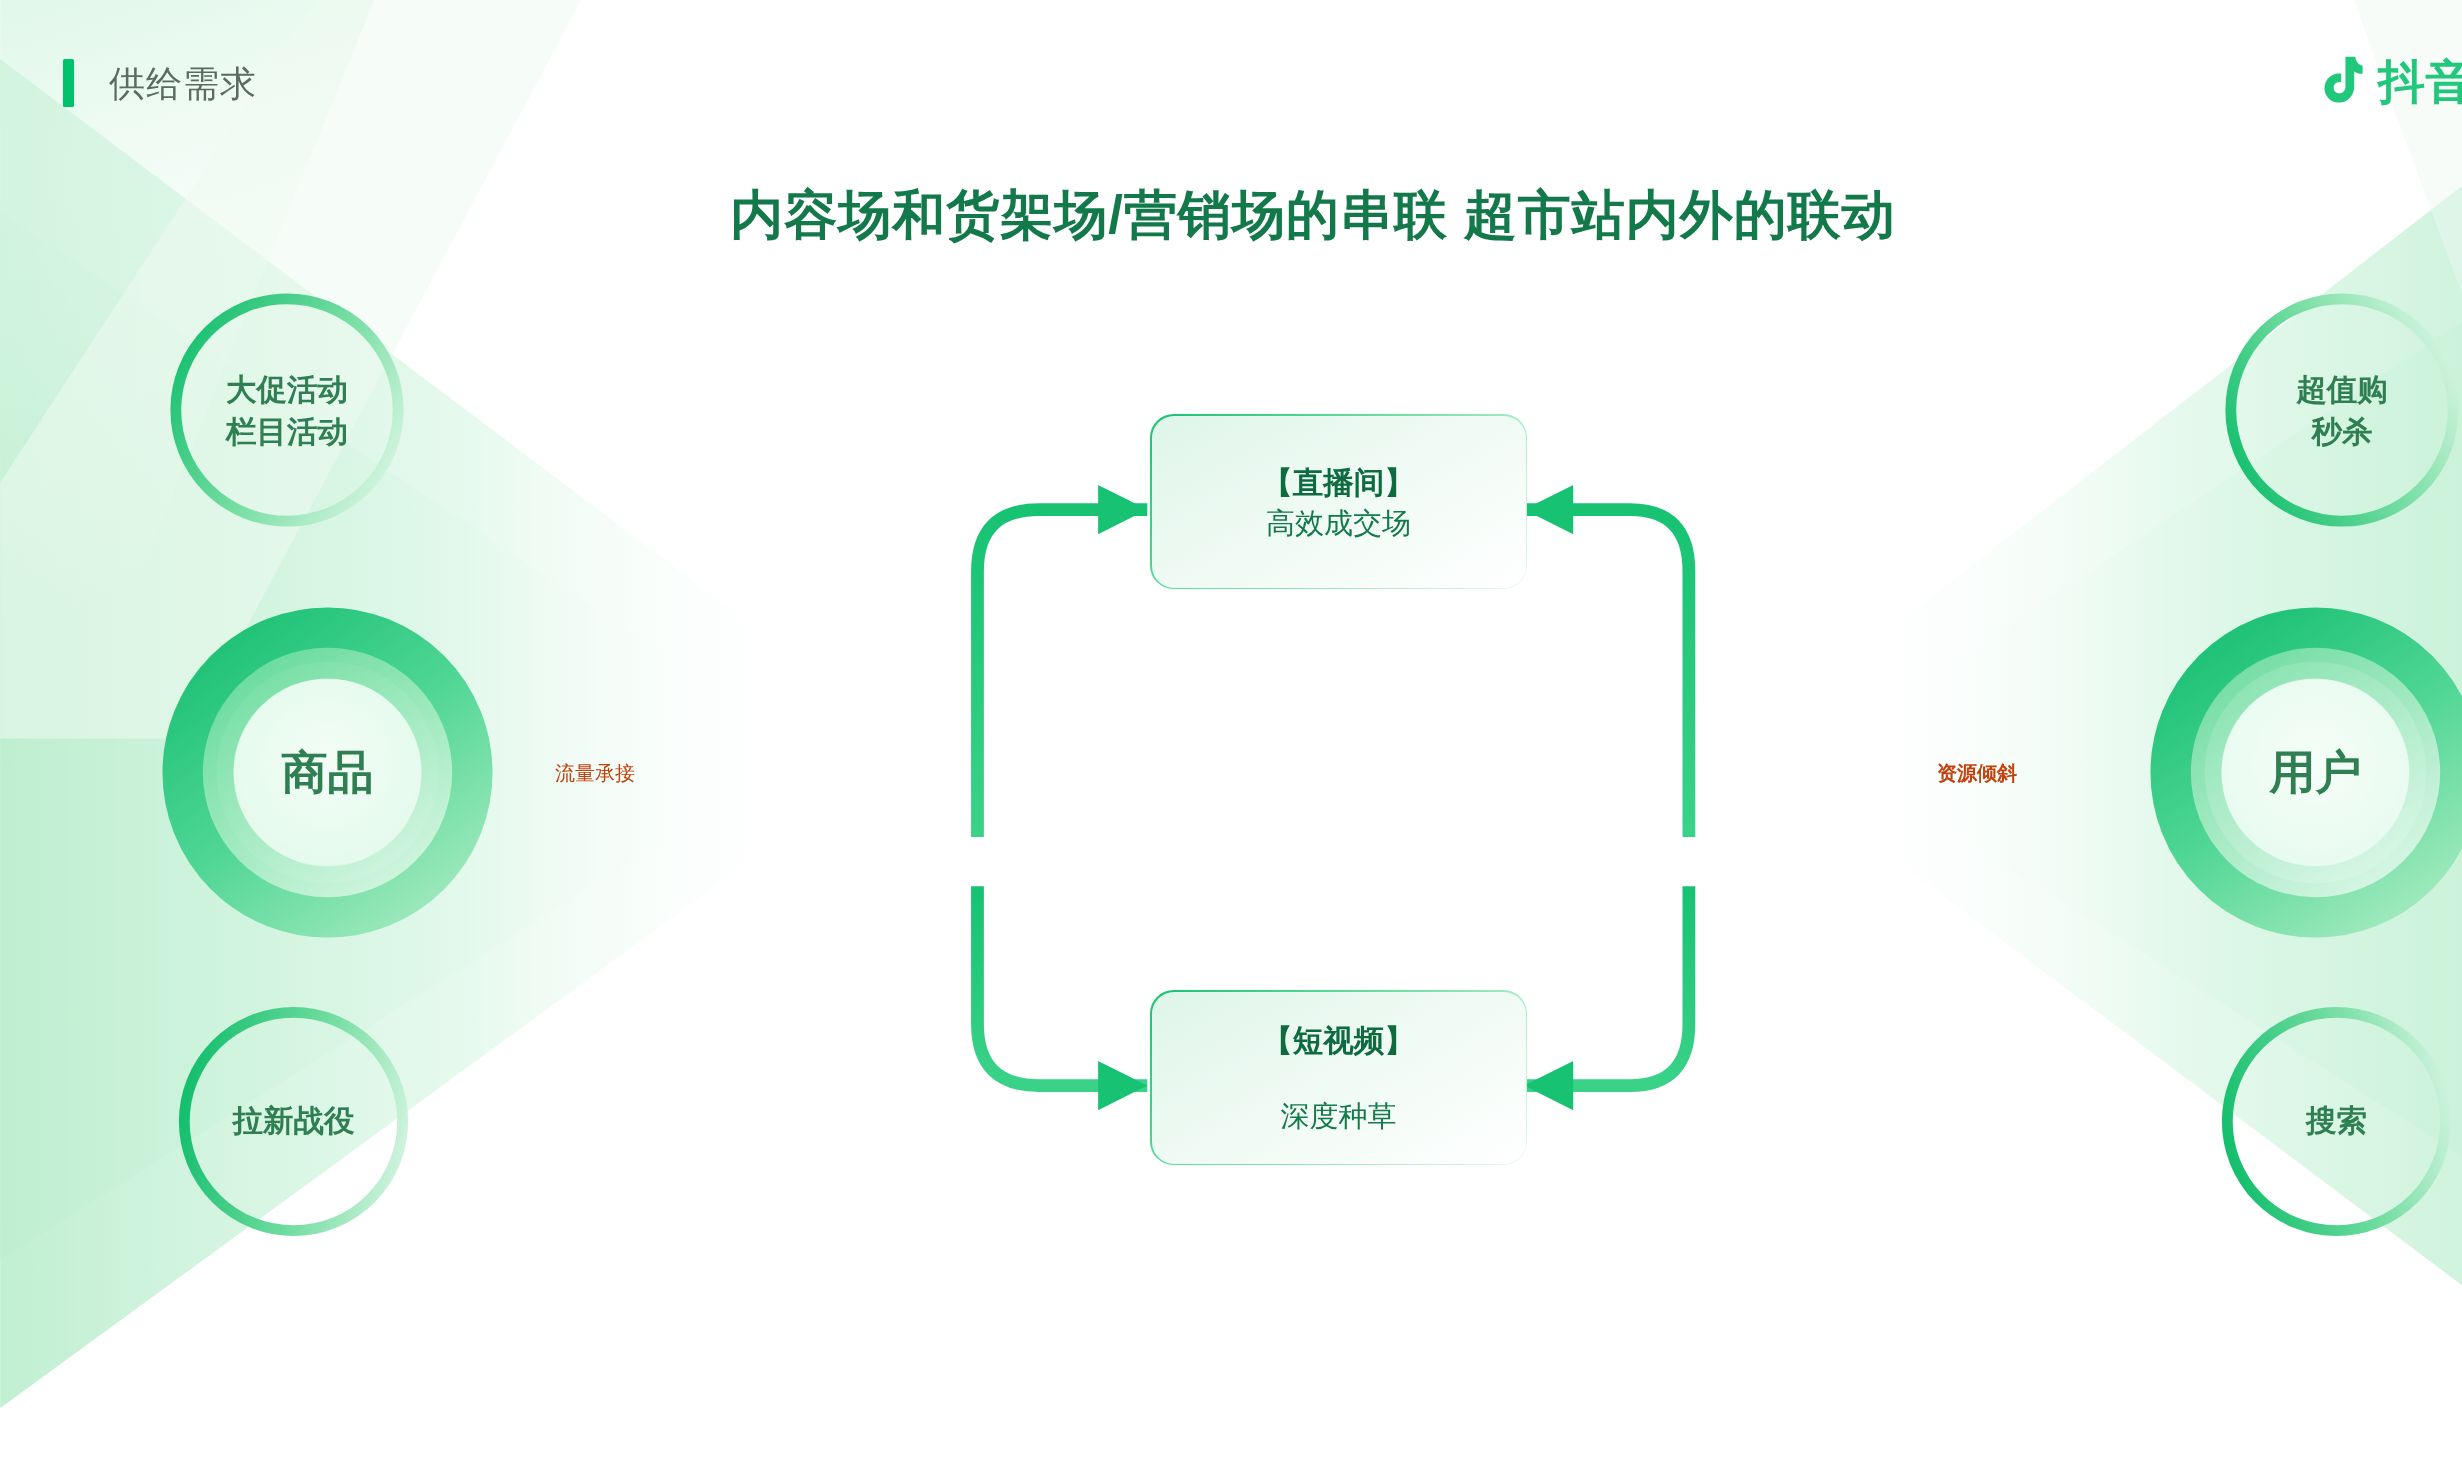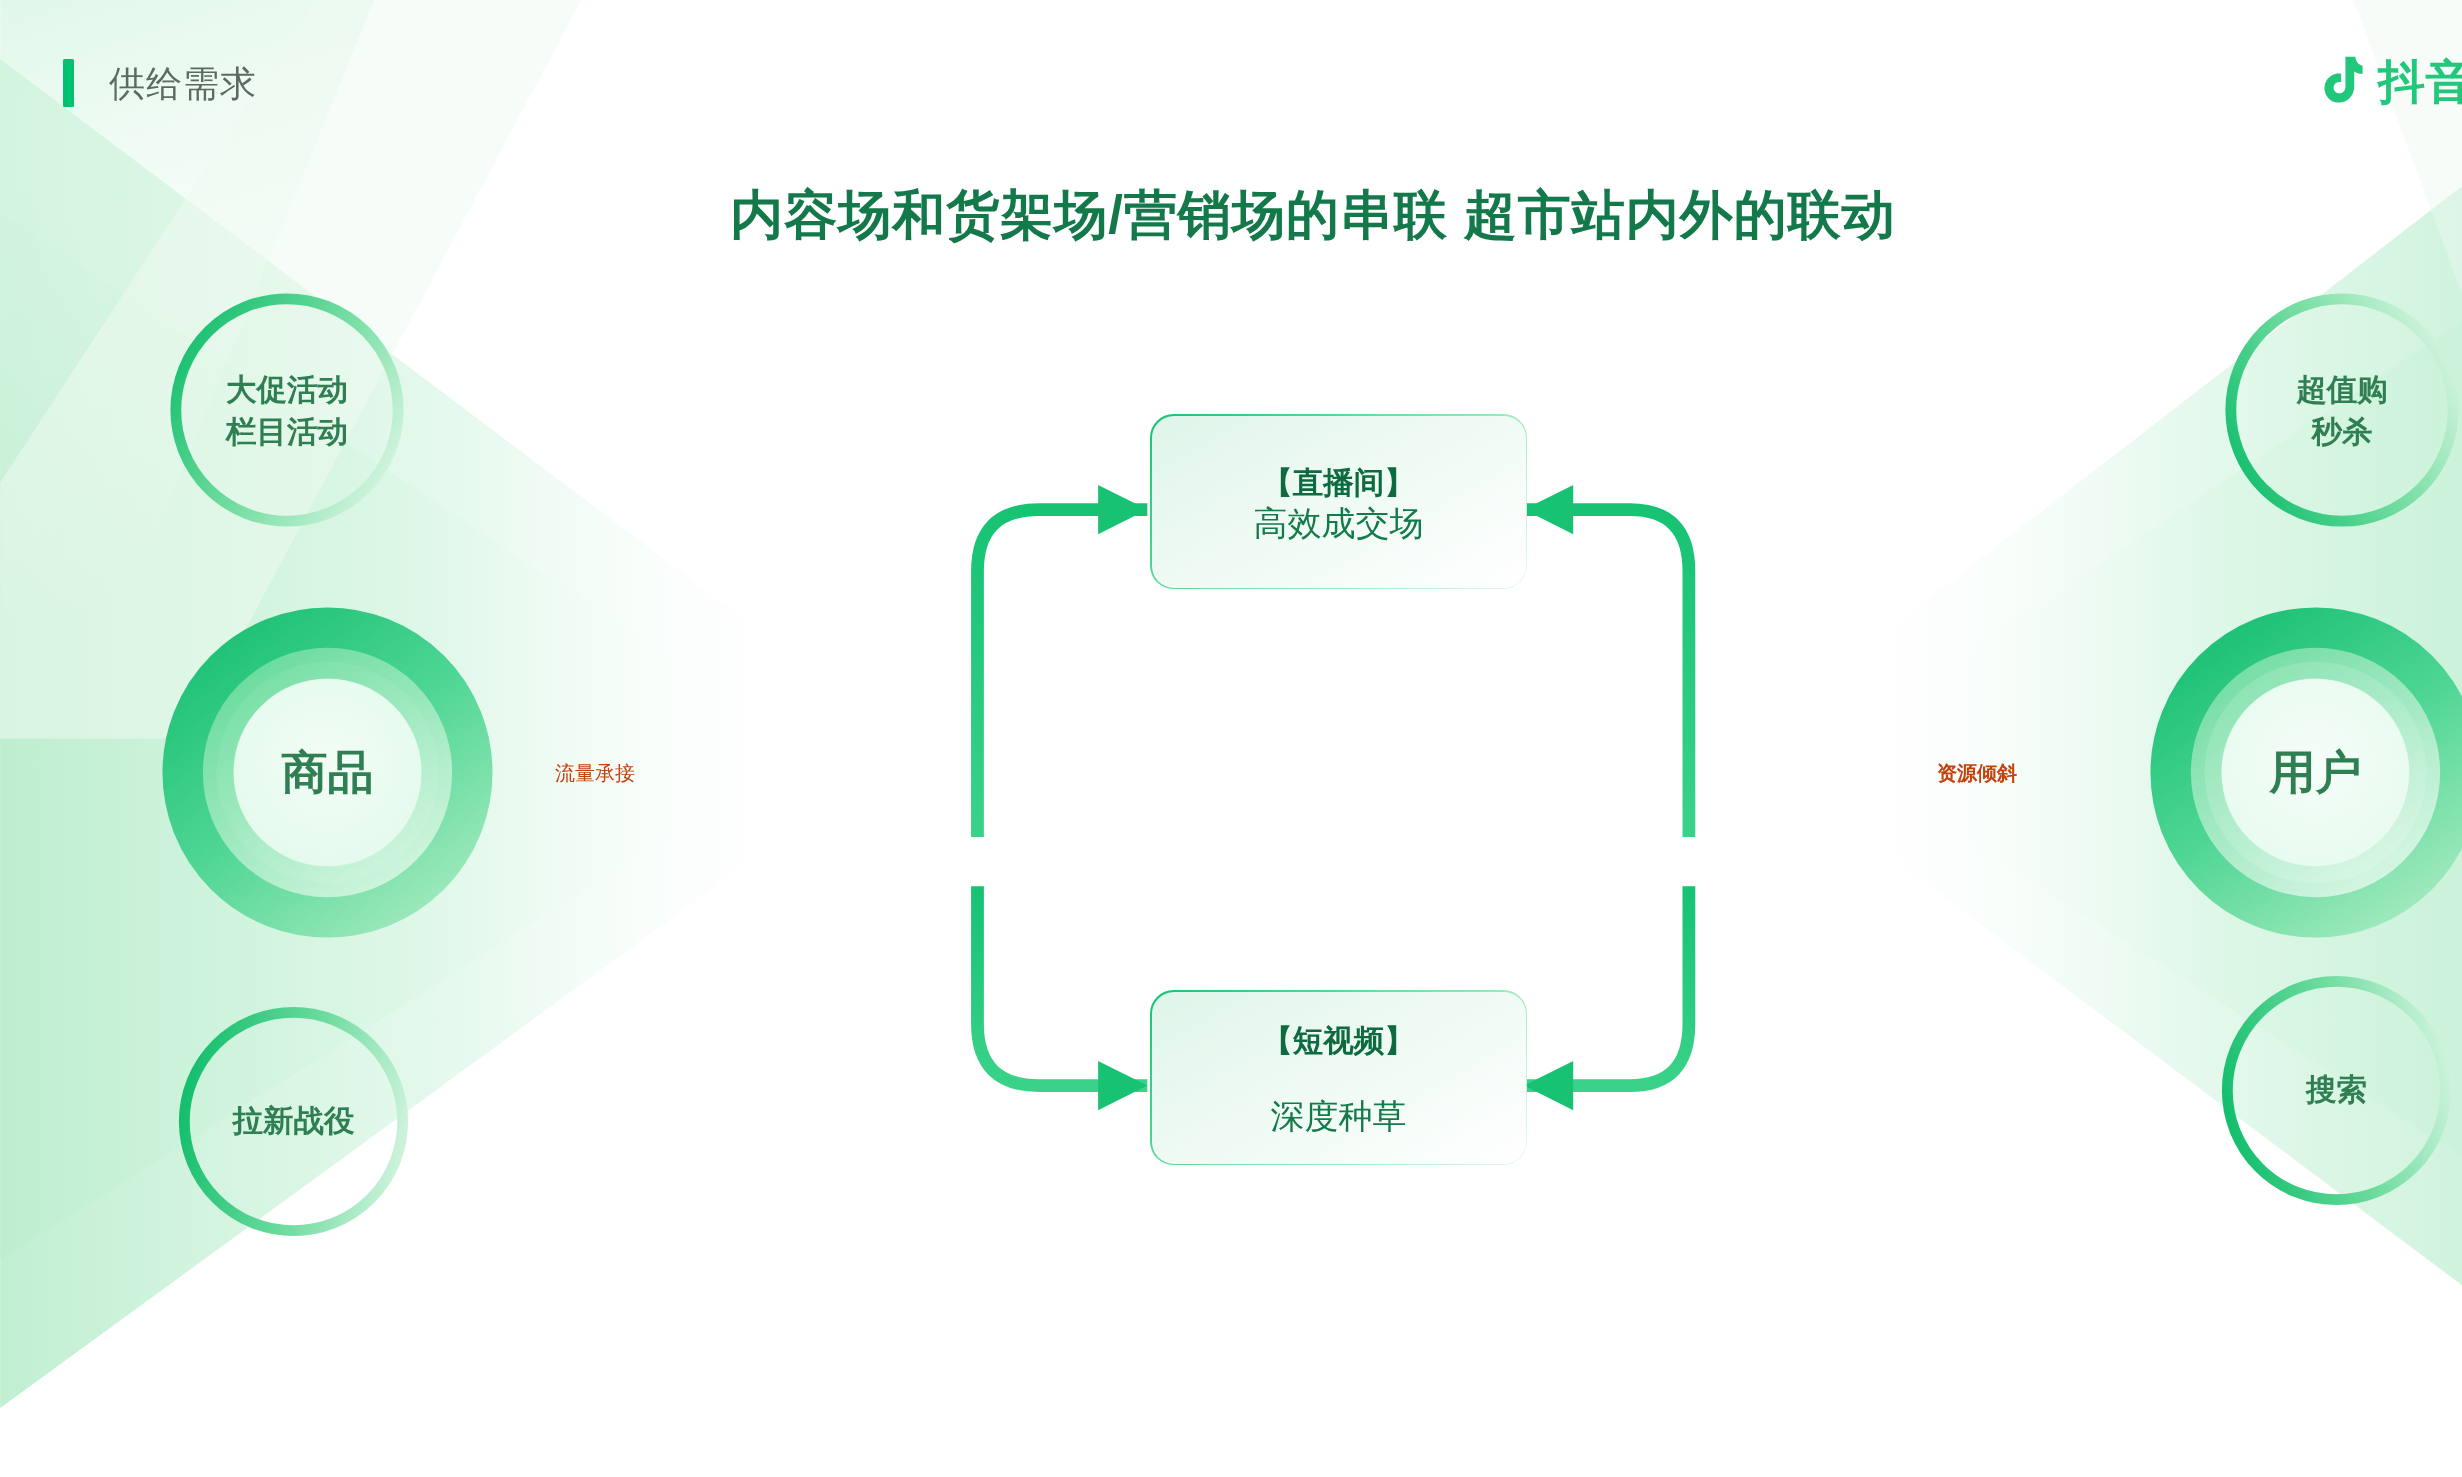--- a/index.html
+++ b/index.html
@@ -31,21 +31,21 @@
 
   .lbl-2line{line-height:1.38;}
 
   
   .conn-label{position:absolute;font-size:20px;color:#c2410c;font-weight:400;line-height:34px;white-space:nowrap;margin-left:32px;}
 
   
   .fbox{position:absolute;border-radius:23.6px;padding:1.5px;display:flex;align-items:center;justify-content:center;}
   .fbox-in{width:100%;height:100%;border-radius:22px;display:flex;flex-direction:column;align-items:center;justify-content:center;gap:8.9px;}
   .fbox-t{font-size:30.5px;font-weight:700;color:#0d6b3f;line-height:34px;white-space:nowrap;}
-  .fbox-s{font-size:34px;font-weight:400;color:#137a4a;line-height:30.5px;white-space:nowrap;}
+  .fbox-s{font-size:29px;font-weight:400;color:#137a4a;line-height:30.5px;white-space:nowrap;}
 
   
   .arrows{position:absolute;left:0;top:0;width:2626px;height:1477px;pointer-events:none;}
 </style>
 </head>
 <body>
 
 <div id="stage">
 
   <div class="bg-layer">
@@ -189,21 +189,21 @@
           <stop offset="100%" stop-color="#e7fbef"></stop>
         </radialGradient>
       </defs>
       <circle cx="340" cy="340" r="280" fill="none" stroke="url(#gr5o)" stroke-width="110"></circle>
       <circle cx="340" cy="340" r="222" fill="none" stroke="url(#gr5m)" stroke-width="62"></circle>
       <circle cx="340" cy="340" r="190" fill="url(#gr5i)"></circle>
     </svg>
     <div class="ring-inner" style="font-size:46px;">用户</div>
   </div>
 
-  <div class="ring" style="left:2216px;top:970px;width:241px;height:241px;">
+  <div class="ring" style="left:2216px;top:1001px;width:241px;height:241px;">
     <svg width="241" height="241" viewBox="0 0 490 490" xmlns="http://www.w3.org/2000/svg">
       <defs>
         <linearGradient id="gr6" x1="0" y1="0.55" x2="1" y2="0.3">
           <stop offset="0%" stop-color="#16bf6e"></stop>
           <stop offset="55%" stop-color="#6fdc9f"></stop>
           <stop offset="100%" stop-color="#cdf3dc"></stop>
         </linearGradient>
       </defs>
       <circle cx="245" cy="245" r="222" fill="none" stroke="url(#gr6)" stroke-width="22"></circle>
     </svg>

